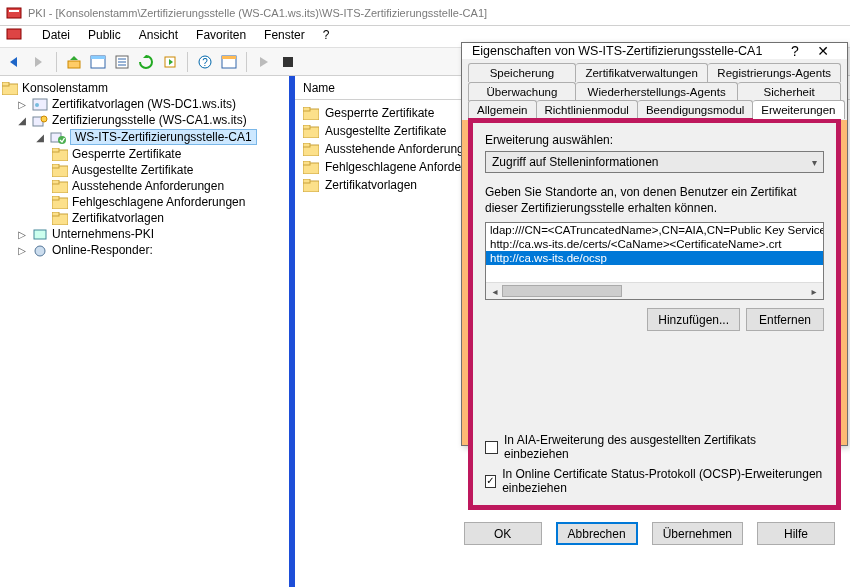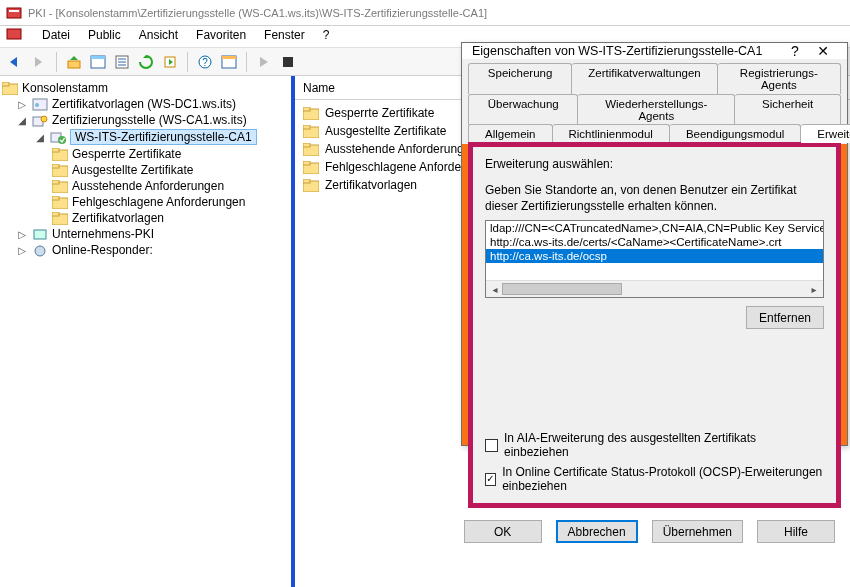--- a/index.html
+++ b/index.html
@@ -14,46 +14,46 @@
   .menubar .sep { width: 8px; }
   .menubar .item { padding: 2px 8px; }
 
   
   .toolbar { height: 28px; background: #f7f7f7; border-bottom: 1px solid #d0d0d0; display: flex; align-items: center; padding: 0 6px; gap: 6px; }
   .tbicon { width: 18px; height: 18px; display: flex; align-items: center; justify-content: center; border: 1px solid transparent; }
   .divider { width: 1px; height: 20px; background: #ccc; margin: 0 2px; }
 
   
   .main { display: flex; height: calc(587px - 26px - 22px - 28px); }
-  .treepane { width: 295px; border-right: 4px solid #1d4ed8; padding: 4px 2px; overflow: hidden; }
+  .treepane { width: 295px; border-right: 6px solid #1d4ed8; padding: 4px 2px; overflow: hidden; }
   .listpane { flex: 1; border-right: none; }
   .listhead { height: 24px; border-bottom: 1px solid #d0d0d0; display: flex; align-items: center; padding: 0 8px; font-weight: normal; }
   .listbody { padding: 4px 2px; }
 
   
   .node { display: flex; align-items: center; gap: 4px; padding: 1px 0 1px 0; white-space: nowrap; }
   .tw { width: 12px; text-align: center; color: #555; font-size: 10px; }
   .ind1 { padding-left: 14px; }
   .ind2 { padding-left: 32px; }
   .ind3 { padding-left: 50px; }
   .selnode { background: #cde8ff; border: 1px solid #7ab7e8; padding: 0 4px; }
   .folder { width: 16px; height: 13px; }
 
   .listrow { display: flex; align-items: center; gap: 6px; padding: 2px 6px; }
 
   
-  .dialog { position: absolute; left: 461px; top: 42px; width: 387px; height: 404px; background: #f97316; border: 1px solid #707070; box-shadow: 2px 2px 6px rgba(0,0,0,.2); display: flex; flex-direction: column; }
+  .dialog { position: absolute; left: 461px; top: 42px; width: 387px; height: 404px; background: #fdba74; border: 1px solid #707070; box-shadow: 2px 2px 6px rgba(0,0,0,.2); display: flex; flex-direction: column; }
   .dlg-title { height: 30px; background: #fff; display: flex; align-items: center; padding: 0 10px; font-size: 12.5px; }
   .dlg-title .spacer { flex: 1; }
   .dlg-title .help { width: 28px; text-align: center; font-size: 14px; }
   .dlg-title .close { width: 28px; text-align: center; font-size: 14px; }
 
   .tabstrip { padding: 4px 6px 0 6px; background: #f0f0f0; }
   .tabrow { display: flex; }
-  .tab { border: 1px solid #aeaeae; border-bottom: none; background: #f0f0f0; padding: 3px 16px; font-size: 11.5px; text-align: center; position: relative; }
+  .tab { border: 1px solid #aeaeae; border-bottom: none; background: #f0f0f0; padding: 3px 8px; font-size: 11.5px; text-align: center; position: relative; }
   .tabrow.top .tab { border-top-left-radius: 3px; border-top-right-radius: 3px; }
   .tabrow.bottom .tab { border-top-left-radius: 3px; border-top-right-radius: 3px; }
   .tab + .tab { border-left: none; }
   .tab.active { background: #fff; z-index: 2; }
   .tabrow.bottom { position: relative; top: -1px; }
   .tabbody { border: 5px solid #be185d; background: #fff; margin: 0 6px; flex: 1; padding: 10px 12px; background: #f0f0f0; position: relative; top: -2px; }
 
   .field-label { margin-bottom: 4px; display: block; }
   .combo { width: 100%; height: 22px; border: 1px solid #7a7a7a; background: #e9e9e9; display: flex; align-items: center; padding: 0 6px; justify-content: space-between; }
   .combo .arrow { font-size: 10px; color: #555; }
@@ -350,36 +350,43 @@
     <div class="tabrow bottom">
       <div class="tab" style="flex:.9"><span>Allgemein</span></div>
       <div class="tab" style="flex:1.15"><span>Richtlinienmodul</span></div>
       <div class="tab" style="flex:1.3"><span>Beendigungsmodul</span></div>
       <div class="tab active" style="flex:1.1"><span>Erweiterungen</span></div>
     </div>
   </div>
 
   <div class="tabbody">
     <span class="field-label">Erweiterung auswählen:</span>
+    <div class="combo">
+      <span>Zugriff auf Stelleninformationen</span>
+      <span class="arrow">▾</span>
+    </div>
 
     <div class="desc">Geben Sie Standorte an, von denen Benutzer ein Zertifikat dieser Zertifizierungsstelle erhalten können.</div>
 
     <div class="listbox">
       <div class="lrow"><span>ldap:///CN=&lt;CATruncatedName&gt;,CN=AIA,CN=Public Key Services,CN=S</span></div>
       <div class="lrow"><span>http://ca.ws-its.de/certs/&lt;CaName&gt;&lt;CertificateName&gt;.crt</span></div>
       <div class="lrow sel"><span>http://ca.ws-its.de/ocsp</span></div>
       <div class="list-scrollbar">
         <span class="ar">◂</span>
         <span class="thumb"></span>
         <span style="flex:1"></span>
         <span class="ar">▸</span>
       </div>
     </div>
 
     <div class="btnrow">
+      <span class="btn">
+          <span>Hinzufügen...</span>
+        </span>
       <span class="btn">
           <span>Entfernen</span>
         </span>
     </div>
 
     <div style="height:96px"></div>
 
     <div class="chk">
       <span class="chkbox"></span>
       <span>In AIA-Erweiterung des ausgestellten Zertifikats einbeziehen</span>

